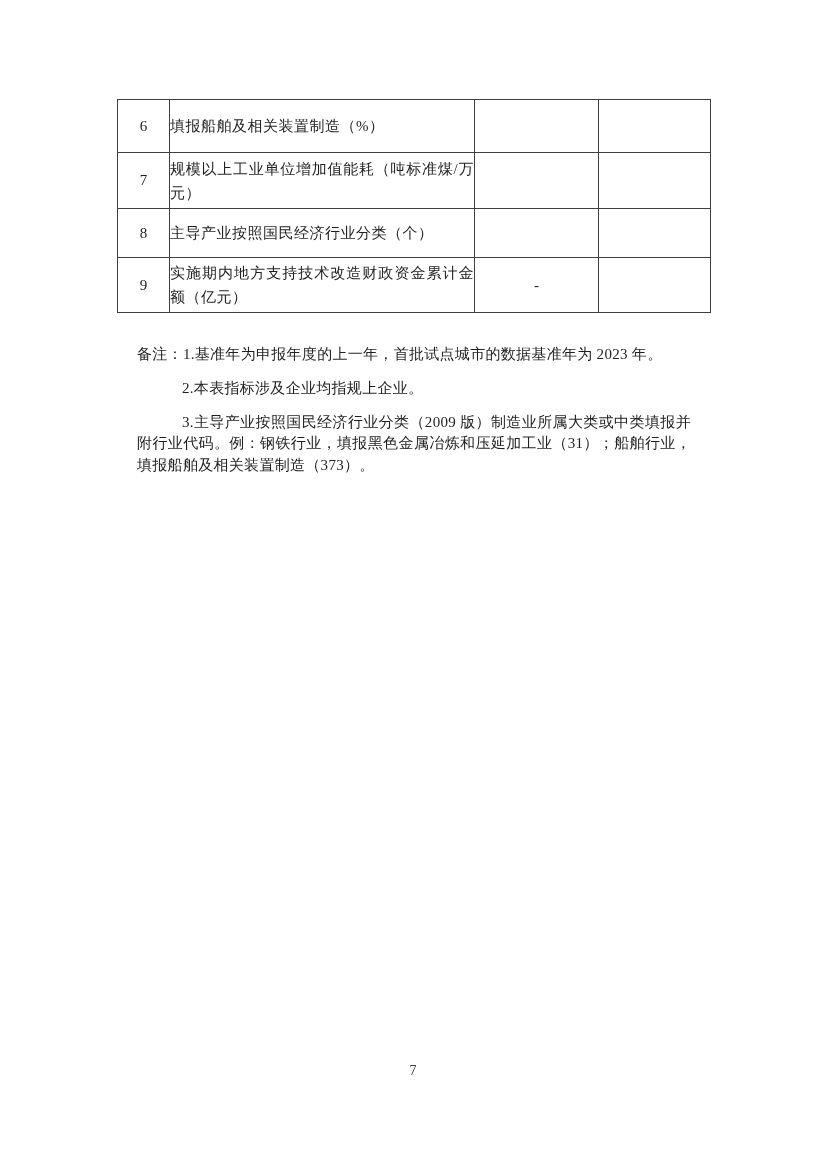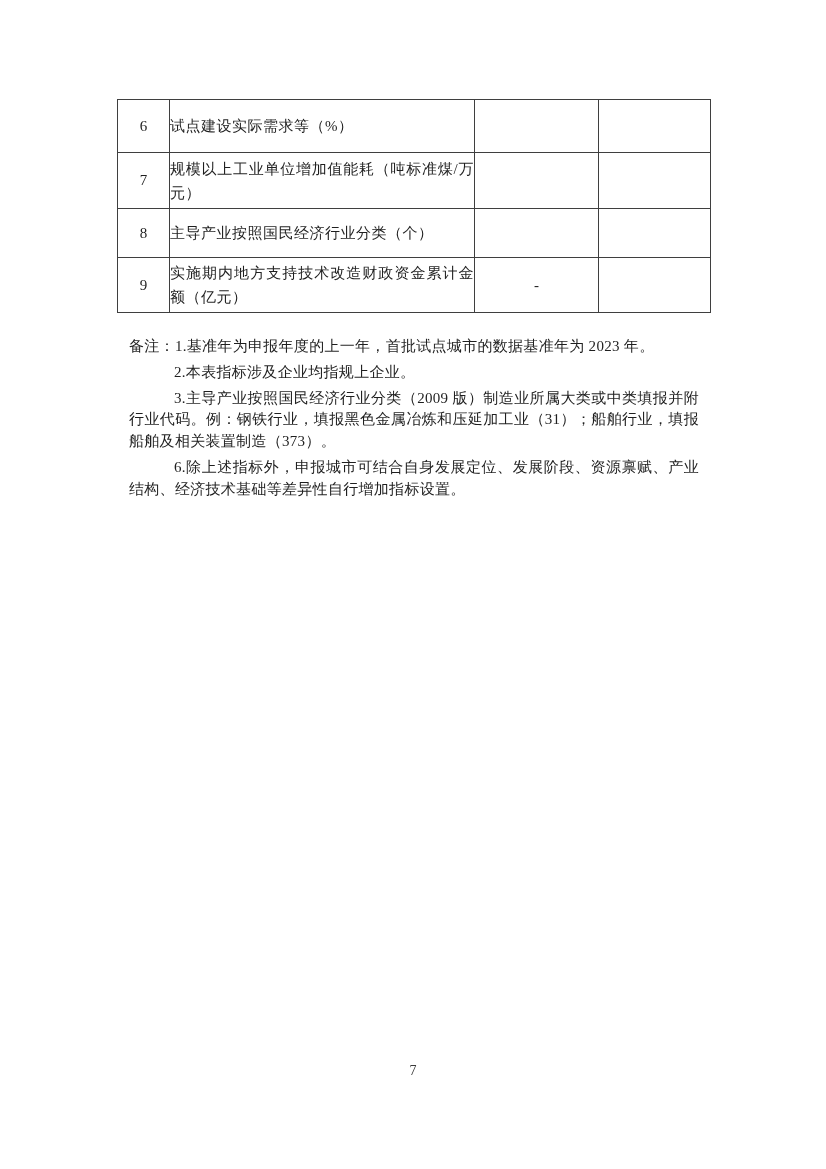--- a/index.html
+++ b/index.html
@@ -54,21 +54,21 @@
     position: absolute;
     left: 125px;
     top: 332px;
     width: 578px;
     font-size: 15px;
     line-height: 21.8px;
     text-align: justify;
     letter-spacing: 0.3px;
   }
   .notes p {
-    margin: 4px;
+    margin: 12px;
     padding: 0;
     text-indent: 3em;
   }
   .notes p.note-first {
     text-indent: 0;
   }
   .page-number {
     position: absolute;
     left: 0;
     top: 1063px;
@@ -86,21 +86,21 @@
   <table class="indicator-table">
     <colgroup>
       <col style="width:52px">
       <col style="width:305px">
       <col style="width:124px">
       <col style="width:112px">
     </colgroup>
     <tbody>
       <tr class="row-h1">
         <td class="cell-no">6</td>
-        <td class="cell-indicator">试点建设实际需求等（%）</td>
+        <td class="cell-indicator">填报船舶及相关装置制造（%）</td>
         <td class="cell-value"></td>
         <td class="cell-value"></td>
       </tr>
       <tr class="row-h2">
         <td class="cell-no">7</td>
         <td class="cell-indicator">规模以上工业单位增加值能耗（吨标准煤/万元）</td>
         <td class="cell-value"></td>
         <td class="cell-value"></td>
       </tr>
       <tr class="row-h3">
@@ -115,18 +115,17 @@
         <td class="cell-value">-</td>
         <td class="cell-value"></td>
       </tr>
     </tbody>
   </table>
 
   <div class="notes">
     <p class="note-first"><span>备注：</span><span>1.基准年为申报年度的上一年，首批试点城市的数据基准年为 2023 年。</span></p>
     <p>2.本表指标涉及企业均指规上企业。</p>
     <p>3.主导产业按照国民经济行业分类（2009 版）制造业所属大类或中类填报并附行业代码。例：钢铁行业，填报黑色金属冶炼和压延加工业（31）；船舶行业，填报船舶及相关装置制造（373）。</p>
-    <p>6.除上述指标外，申报城市可结合自身发展定位、发展阶段、资源禀赋、产业结构、经济技术基础等差异性自行增加指标设置。</p>
   </div>
 
   <div class="page-number">7</div>
 
 </div>
 
 </body></html>

